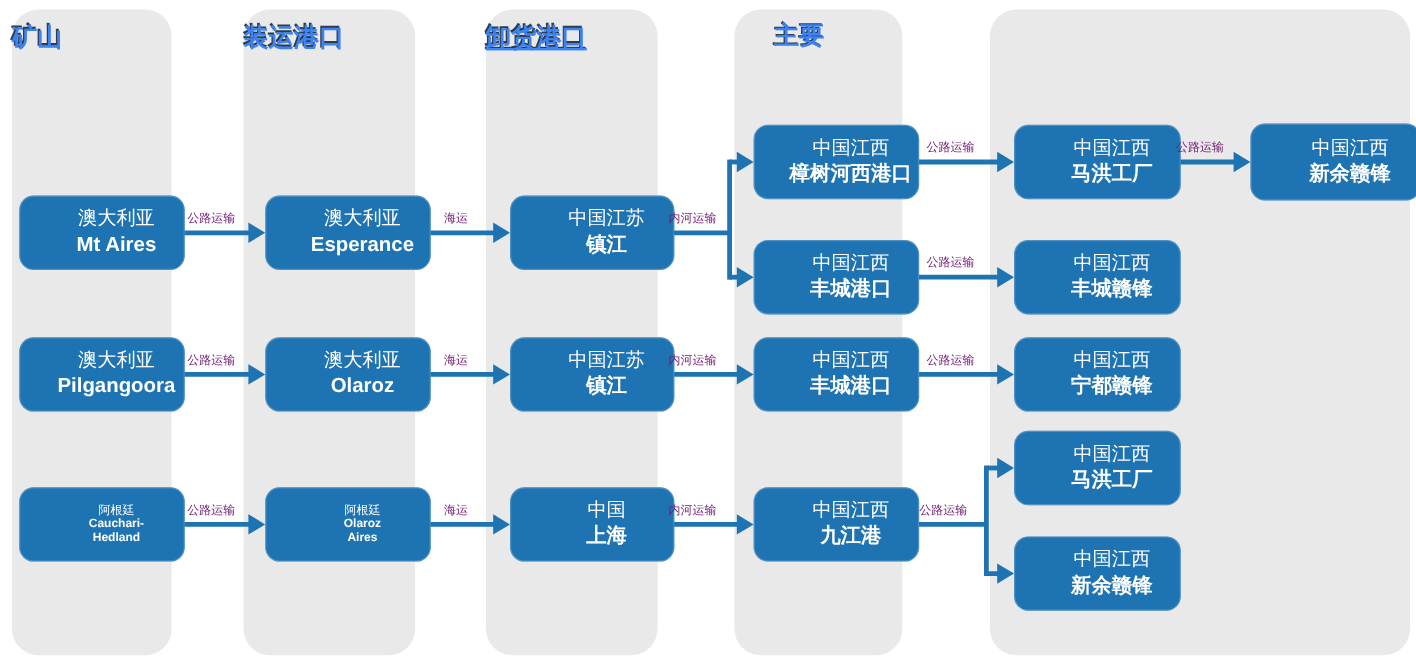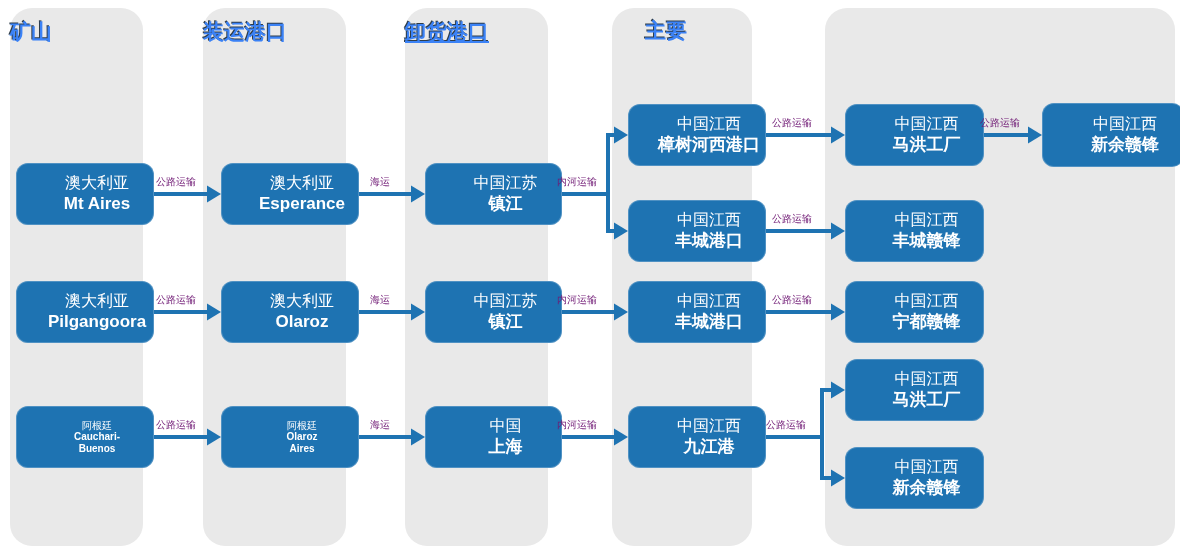--- a/index.html
+++ b/index.html
@@ -156,21 +156,21 @@
     <div class="title">丰城港口</div>
   </div>
   <div class="node" style="left:845px;top:281px;width:115px;height:62px;">
     <div class="region">中国江西</div>
     <div class="title">宁都赣锋</div>
   </div>
 
   <div class="node tight" style="left:16px;top:406px;width:114px;height:62px;">
     <div class="region">阿根廷</div>
     <div class="title">Cauchari-</div>
-    <div class="title">Buenos</div>
+    <div class="title">Hedland</div>
   </div>
   <div class="node tight" style="left:221px;top:406px;width:114px;height:62px;">
     <div class="region">阿根廷</div>
     <div class="title">Olaroz</div>
     <div class="title">Aires</div>
   </div>
   <div class="node" style="left:425px;top:406px;width:113px;height:62px;">
     <div class="region">中国</div>
     <div class="title">上海</div>
   </div>

